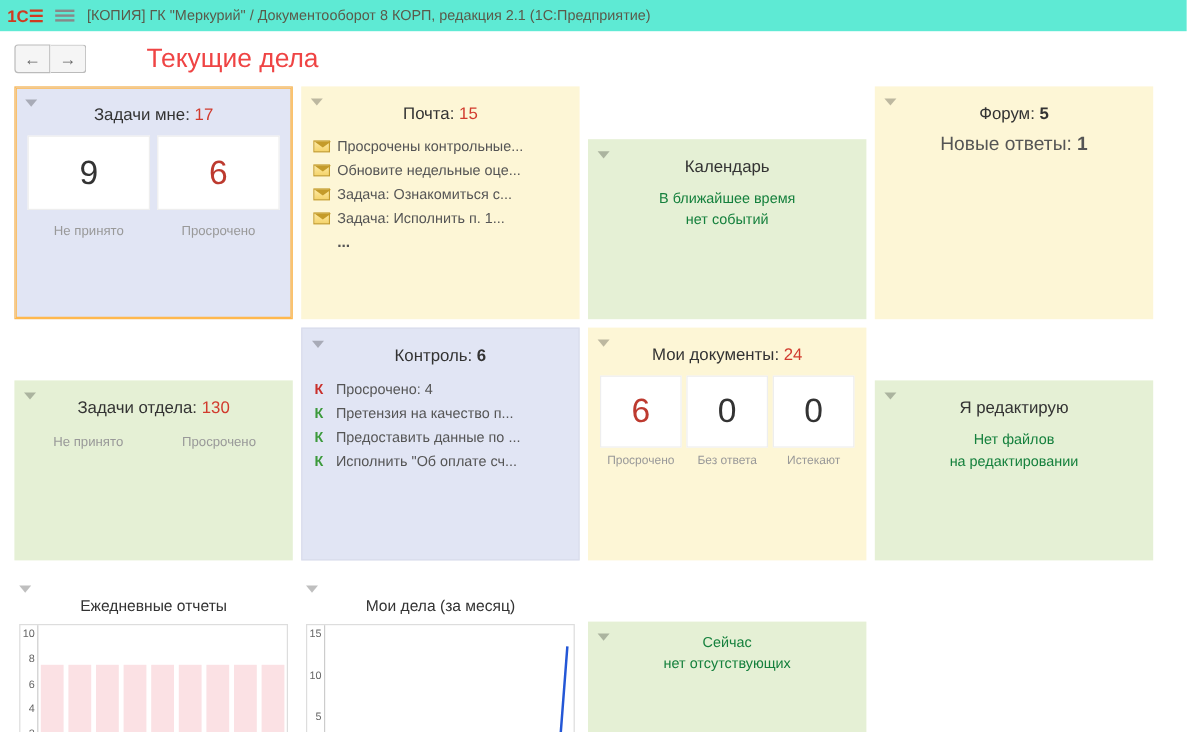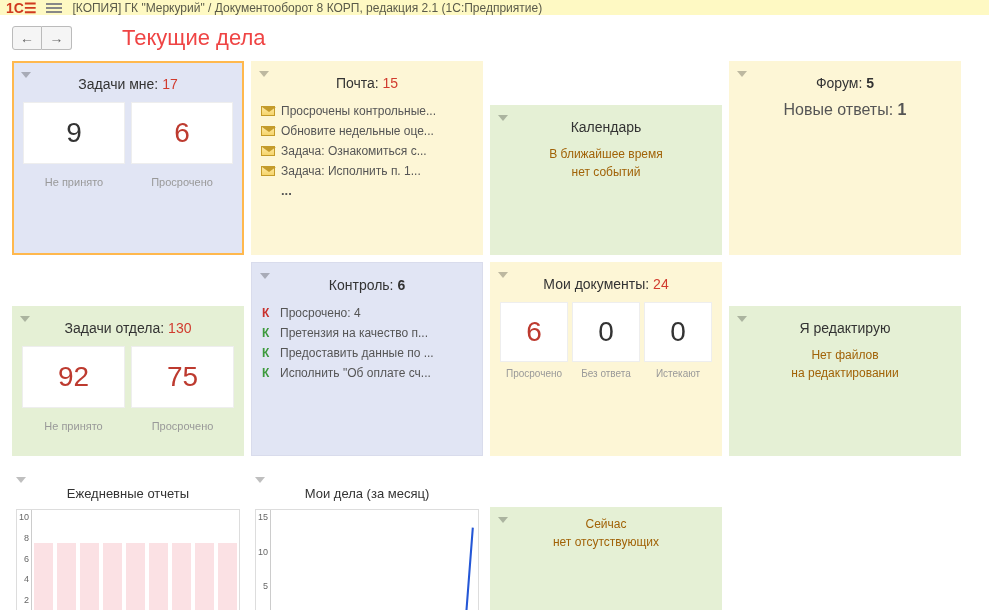--- a/index.html
+++ b/index.html
@@ -1,35 +1,35 @@
 <!DOCTYPE html>
 <html><head>
 <meta charset="utf-8">
 <style>
   * { box-sizing: border-box; margin: 0; padding: 0; font-family: Arial, sans-serif; }
   body { background: #fff; font-size: 13px; color: #333; width: 989px; }
-  .titlebar { background: #fef9c3; height: 15px; display: flex; align-items: center; padding: 0 6px; gap: 10px; font-size: 12px; color: #5a5a4a; }
+  .titlebar { background: #5eead4; height: 26px; display: flex; align-items: center; padding: 0 6px; gap: 10px; font-size: 12px; color: #5a5a4a; }
   .logo-1c { font-weight: bold; color: #d03a1f; font-size: 14px; }
   .hamburger { width: 16px; display: flex; flex-direction: column; gap: 2px; cursor: pointer; }
   .hamburger span { display: block; height: 2px; background: #888; }
   .toolbar { display: flex; align-items: center; padding: 10px 12px; gap: 20px; }
   .nav-buttons { display: flex; }
   .nav-btn { width: 30px; height: 24px; border: 1px solid #bbb; background: #f5f5f5; display: flex; align-items: center; justify-content: center; cursor: pointer; font-size: 14px; color: #666; }
   .nav-btn:first-child { border-radius: 3px 0 0 3px; }
   .nav-btn:last-child { border-radius: 0 3px 3px 0; border-left: none; }
   .page-title { font-size: 22px; color: #ef4444; margin-left: 30px; }
   .dashboard { display: grid; grid-template-columns: repeat(4, 232px); gap: 7px; padding: 0 12px; }
   .widget { position: relative; padding: 8px 10px; min-height: 150px; }
   .w-blue { background: #e1e5f4; border: 1px solid #d9dcec; }
   .w-yellow { background: #fdf6d6; }
   .w-green { background: #e5f0d5; margin-top: 44px; }
   .w-highlight { border: 1px solid #ffb84d; box-shadow: 0 0 0 1px #ffb84d inset; }
   .w-title { text-align: center; font-size: 14px; color: #333; padding: 6px 0 10px 0; }
   .w-title .count { color: #d13b2e; font-weight: normal; }
-  .w-subtext { text-align: center; color: #a16207; font-size: 12px; line-height: 1.5; }
+  .w-subtext { text-align: center; color: #15803d; font-size: 12px; line-height: 1.5; }
   .collapse { position: absolute; left: 8px; top: 10px; width: 0; height: 0; border-left: 5px solid transparent; border-right: 5px solid transparent; border-top: 6px solid rgba(0,0,0,0.25); cursor: pointer; }
   .stat-row { display: flex; gap: 6px; margin-bottom: 6px; }
   .stat-box { flex: 1; background: #fff; border: 1px solid #eee; text-align: center; padding: 14px 0; }
   .stat-val { font-size: 28px; font-weight: normal; }
   .stat-red { color: #bd3a2f; }
   .stat-black { color: #333; }
   .stat-label-row { display: flex; gap: 6px; }
   .stat-label { flex: 1; text-align: center; font-size: 11px; color: #999; padding-top: 6px; }
   .list-item { display: flex; align-items: center; gap: 6px; padding: 3px 0; font-size: 12px; color: #555; white-space: nowrap; overflow: hidden; text-overflow: ellipsis; }
   .icon-mail { width: 14px; height: 10px; border: 1px solid #c49b2a; background: linear-gradient(#fde9a3,#f5d46c); position: relative; flex-shrink: 0; }
@@ -123,28 +123,20 @@
 
   <div class="widget w-yellow">
     <div class="collapse"></div>
     <div class="w-title"><span>Форум:</span> <b>5</b></div>
     <div style="text-align:center;color:#555;font-size:16px;"><span>Новые ответы:</span> <b>1</b></div>
   </div>
 
   <div class="widget w-green">
     <div class="collapse"></div>
     <div class="w-title"><span>Задачи отдела:</span> <span class="count">130</span></div>
-    <div class="stat-row">
-      <div class="stat-box">
-          <div class="stat-val stat-red">92</div>
-        </div>
-      <div class="stat-box">
-          <div class="stat-val stat-red">75</div>
-        </div>
-    </div>
     <div class="stat-label-row">
       <div class="stat-label">Не принято</div>
       <div class="stat-label">Просрочено</div>
     </div>
   </div>
 
   <div class="widget w-blue">
     <div class="collapse"></div>
     <div class="w-title"><span>Контроль:</span> <b>6</b></div>
     <div class="list-item">

